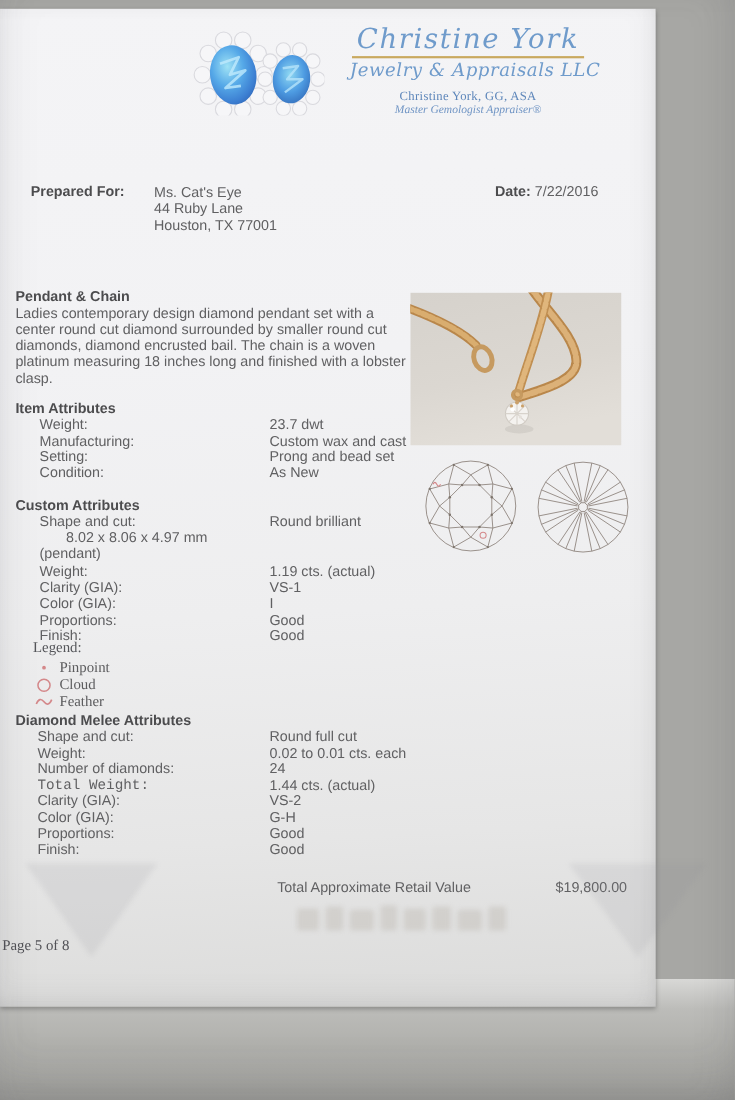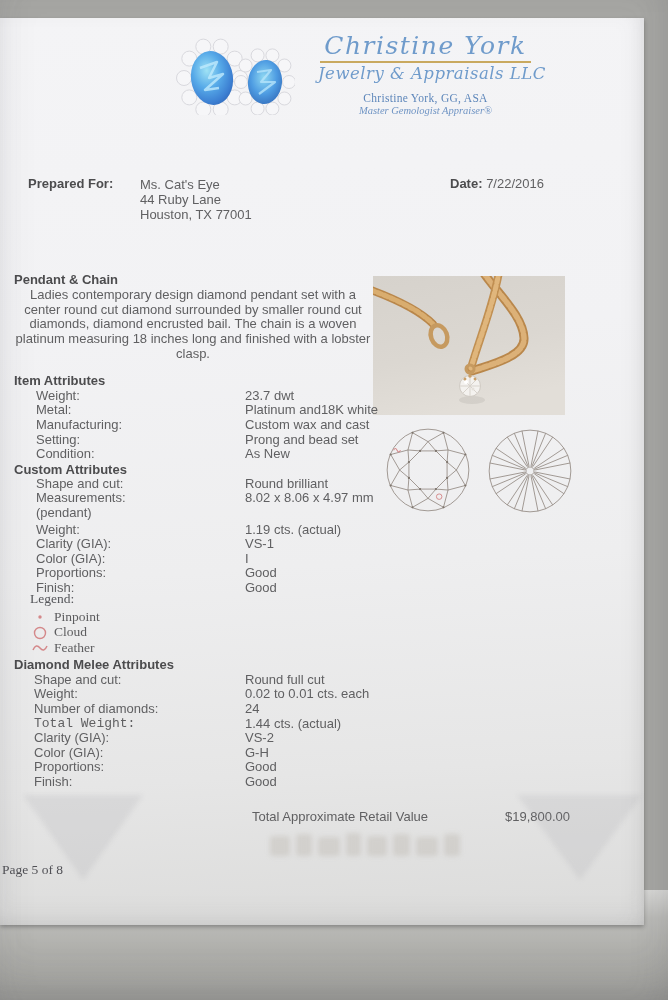--- a/index.html
+++ b/index.html
@@ -2,46 +2,46 @@
 <html><head>
 <meta charset="utf-8">
 <style>
   html,body{margin:0;padding:0;}
   body{width:668px;height:1000px;overflow:hidden;background:#a7a7a4;font-family:"Liberation Sans",sans-serif;}
   .frame{position:relative;width:668px;height:1000px;overflow:hidden;}
   
   .surface{position:absolute;left:0;top:890px;width:668px;height:110px;
     background:linear-gradient(180deg,#d8d8d6 0%,#bcbcb9 25%,#aeaeaa 60%,#a2a29e 100%);}
   
-  .page{position:absolute;left:0;top:18px;width:596px;height:907px;
+  .page{position:absolute;left:0;top:8px;width:596px;height:907px;
     background:linear-gradient(177deg,#f4f4f6 0%,#f2f2f4 35%,#eeeeef 60%,#e6e6e6 82%,#dbdbda 100%);
-    box-shadow:0 2px 4px rgba(40,40,40,.35), inset -14px 0 30px -22px rgba(90,90,95,.25), inset 0 -18px 30px -20px rgba(120,120,120,.25);padding-left:48px;}
+    box-shadow:0 2px 4px rgba(40,40,40,.35), inset -14px 0 30px -22px rgba(90,90,95,.25), inset 0 -18px 30px -20px rgba(120,120,120,.25);}
   .vignette{position:absolute;inset:0;pointer-events:none;
     box-shadow:inset 0 -30px 55px -30px rgba(70,70,75,.28), inset -22px 0 45px -30px rgba(90,90,95,.22), inset 22px 0 55px -42px rgba(120,120,125,.18);}
   
   .logo-earrings{position:absolute;left:165px;top:12px;width:130px;height:85px;}
   .brand{position:absolute;left:318px;top:14px;width:215px;text-align:center;color:#6f9bcb;}
   .brand-name{font-family:"DejaVu Serif",serif;font-style:italic;font-size:25px;letter-spacing:1.5px;line-height:28px;white-space:nowrap;}
   .brand-rule{height:0;border-bottom:2px solid #c9a95f;margin:1px 2px 0 2px;}
   .brand-sub{font-family:"DejaVu Serif",serif;font-style:italic;font-size:16.5px;letter-spacing:.5px;line-height:22px;white-space:nowrap;}
   .brand-person{font-family:"Liberation Serif",serif;font-size:11.5px;color:#5d86ba;margin-top:7px;letter-spacing:.3px;}
   .brand-cred{font-family:"Liberation Serif",serif;font-style:italic;font-size:10.5px;color:#6f94c4;margin-top:1px;}
   
   .t{position:absolute;font-size:13px;color:#606062;line-height:14.7px;}
   .bold{font-weight:bold;color:#4c4c4e;}
   .serif{font-family:"Liberation Serif",serif;}
   
   .addr div{line-height:15.2px;}
   
   .rows{position:absolute;}
-  .row{display:flex;height:14.6px;align-items:flex-end;}
+  .row{display:flex;height:14.6px;align-items:flex-start;}
   .row .lbl{width:185px;flex:none;}
   .row .val{flex:none;white-space:nowrap;margin-left:24px;}
   
-  .desc{width:358px;text-align:center;}
+  .desc{width:358px;}
   
   .legend-item{display:flex;align-items:center;height:15.8px;}
   .legend-sym{width:28px;flex:none;display:flex;justify-content:center;align-items:center;}
   .legend-lbl{font-family:"Liberation Serif",serif;font-size:13.5px;color:#5c5c5e;}
   
   .photo{position:absolute;left:373px;top:258px;width:192px;height:139px;}
   .plot{position:absolute;width:86px;height:86px;}
   
   .wm{position:absolute;pointer-events:none;}
   .blurred{filter:blur(2.5px);}
@@ -155,45 +155,40 @@
       <circle cx="102" cy="103" r="1.4" fill="#caa06a"></circle>
     </svg>
 
     <div class="t bold" style="left:14px;top:356px;">Item Attributes</div>
     <div class="rows t" style="left:36px;top:371px;">
       <div class="row">
           <span class="lbl">Weight:</span>
           <span class="val">23.7 dwt</span>
         </div>
       <div class="row">
-          <span class="lbl">Metal:</span>
-          <span class="val">Platinum and18K white</span>
-        </div>
-      <div class="row">
           <span class="lbl">Manufacturing:</span>
           <span class="val">Custom wax and cast</span>
         </div>
       <div class="row">
           <span class="lbl">Setting:</span>
           <span class="val">Prong and bead set</span>
         </div>
       <div class="row">
           <span class="lbl">Condition:</span>
           <span class="val">As New</span>
         </div>
     </div>
 
     <div class="t bold" style="left:14px;top:445px;">Custom Attributes</div>
     <div class="rows t" style="left:36px;top:459px;">
       <div class="row">
           <span class="lbl">Shape and cut:</span>
           <span class="val">Round brilliant</span>
         </div>
       <div class="row">
-          <span class="lbl">Measurements:</span>
           <span class="val">8.02 x 8.06 x 4.97 mm</span>
         </div>
       <div class="row">
           <span class="lbl">(pendant)</span>
           <span class="val"></span>
         </div>
       <div class="row" style="margin-top:2px;">
           <span class="lbl">Weight:</span>
           <span class="val">1.19 cts. (actual)</span>
         </div>

